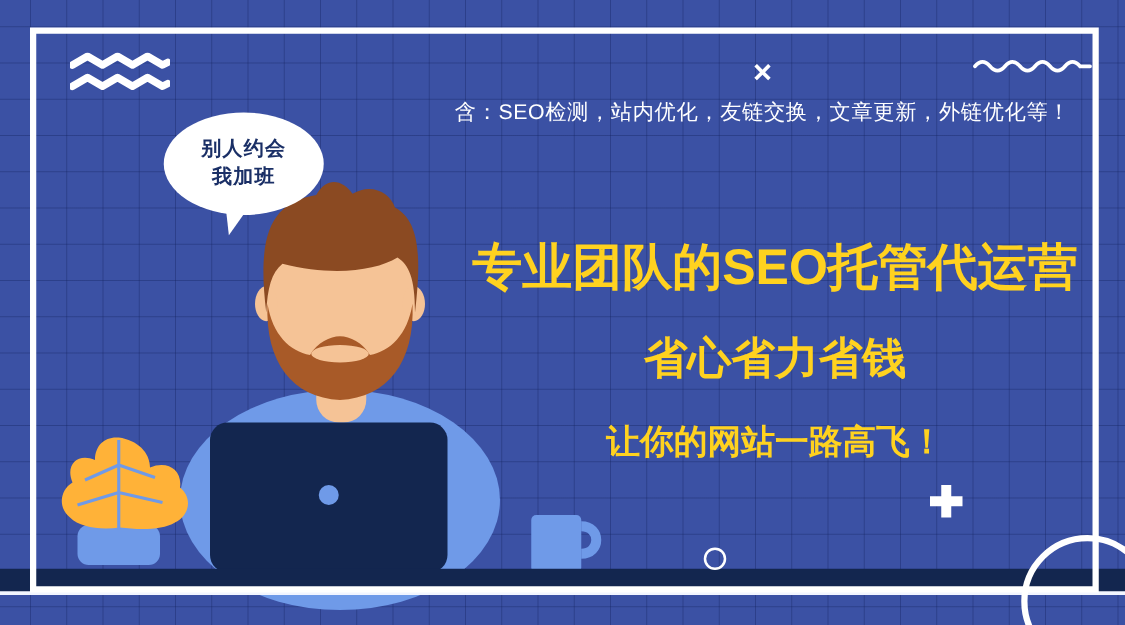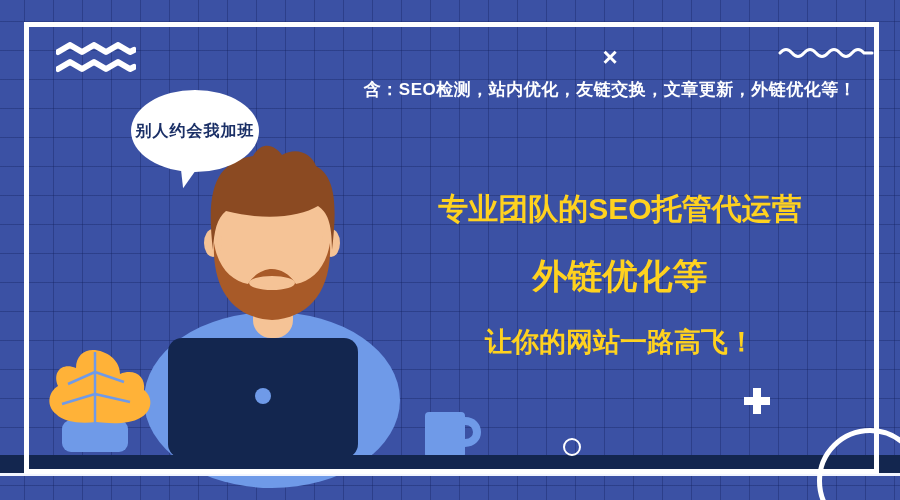--- a/index.html
+++ b/index.html
@@ -62,40 +62,40 @@
   }
   #title-x{
     color:#ffffff;font-size:26px;font-weight:bold;line-height:1;
     transform:translateY(4px);
   }
   #title-text{
     color:#ffffff;font-size:46px;font-weight:bold;letter-spacing:1px;
     line-height:1.05;white-space:nowrap;
   }
   #subtitle{
-    margin-top:12px;color:#ffffff;font-size:17px;font-weight:bold;
+    margin-top:12px;color:#ffffff;font-size:17px;font-weight:normal;
     letter-spacing:0.5px;white-space:nowrap;
   }
 
   
   #pitch{
     position:absolute;left:360px;top:192px;width:520px;text-align:center;
   }
   .pitch-line{
     color:#ffd21f;font-weight:bold;white-space:nowrap;
   }
-  #pitch-1{font-size:30px;line-height:1.1;}
+  #pitch-1{font-size:40px;line-height:1.1;}
   #pitch-2{font-size:35px;line-height:1.1;margin-top:32px;}
   #pitch-3{font-size:27px;line-height:1.1;margin-top:32px;}
 
   
   #bubble{
     position:absolute;left:131px;top:90px;width:128px;height:82px;
     background:#ffffff;border-radius:50%/50%;
-    display:flex;flex-direction:row;align-items:center;justify-content:center;
+    display:flex;flex-direction:column;align-items:center;justify-content:center;
     box-sizing:border-box;
   }
   #bubble-tail{
     position:absolute;left:176px;top:155px;width:0;height:0;
     border-left:10px solid transparent;
     border-right:16px solid transparent;
     border-top:34px solid #ffffff;
     transform:rotate(10deg);
   }
   .bubble-line{
@@ -186,17 +186,17 @@
 
   <div id="headline">
     <div id="title-row">
       <span id="title-x">×</span>
     </div>
     <div id="subtitle">含：SEO检测，站内优化，友链交换，文章更新，外链优化等！</div>
   </div>
 
   <div id="pitch">
     <div class="pitch-line" id="pitch-1">专业团队的SEO托管代运营</div>
-    <div class="pitch-line" id="pitch-2">外链优化等</div>
+    <div class="pitch-line" id="pitch-2">省心省力省钱</div>
     <div class="pitch-line" id="pitch-3">让你的网站一路高飞！</div>
   </div>
 
 </div>
 
 </body></html>

